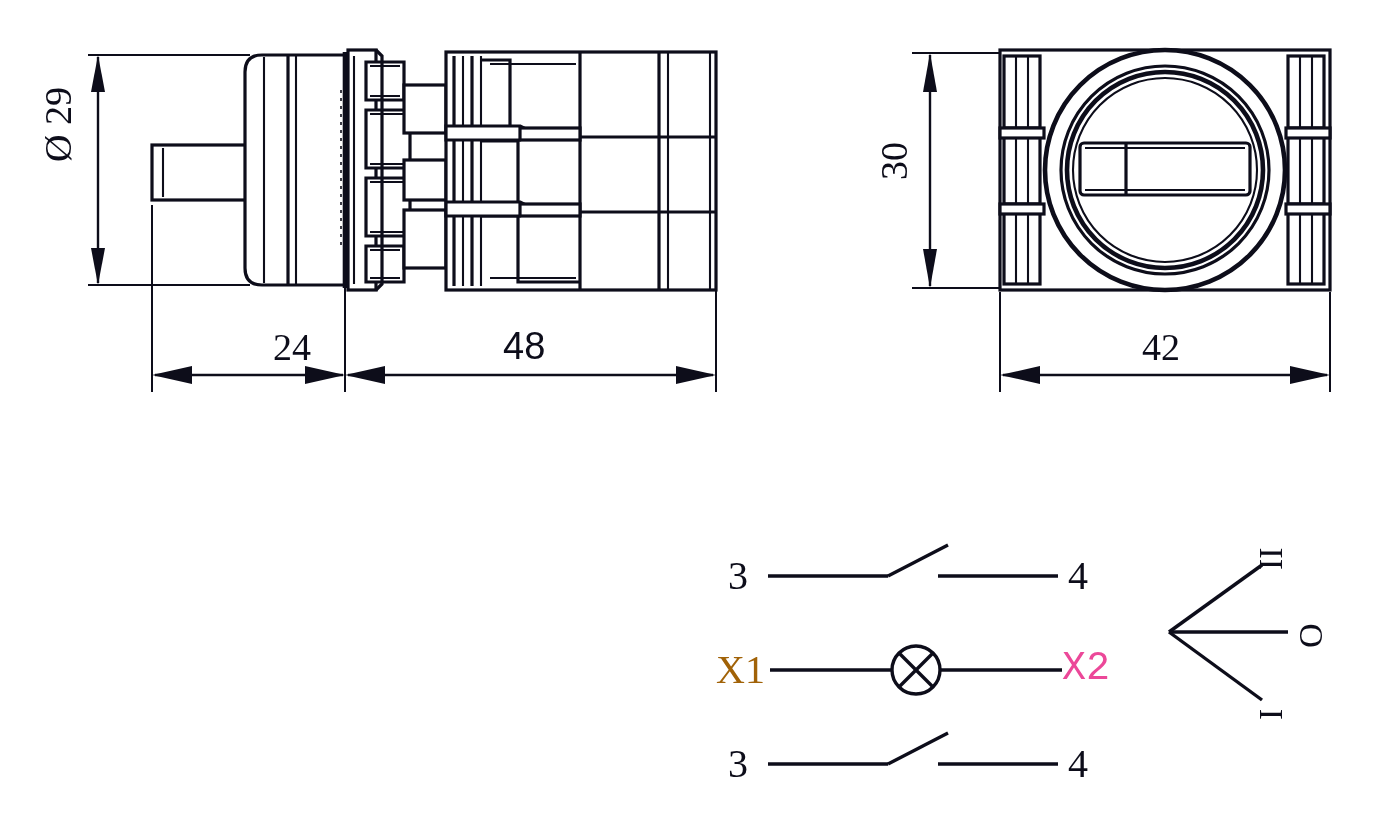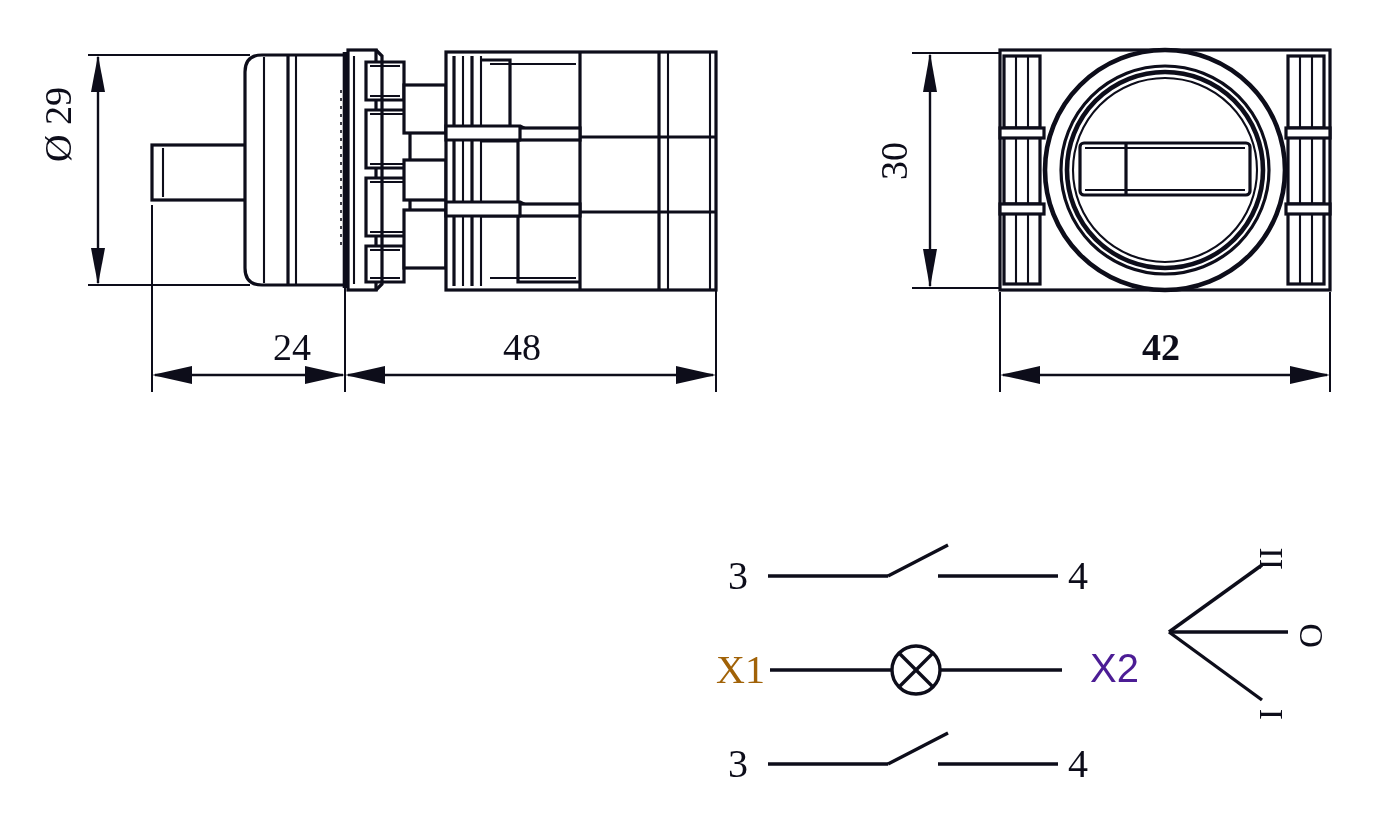--- a/index.html
+++ b/index.html
@@ -224,40 +224,40 @@
 
   <div style="position:absolute; left:36px; top:112px; width:120px; height:120px;">
     <span style="position:absolute; left:0; top:50px; transform:rotate(-90deg); transform-origin:left top;
                  white-space:nowrap; font-size:38px; font-family:'Liberation Serif',serif; color:#0d0d1a;">Ø 29</span>
   </div>
 
   <span style="position:absolute; left:225px; top:325px; font-size:38px;
                font-family:'Liberation Serif',serif; color:#0d0d1a;margin-left:48px;">24</span>
 
   <span style="position:absolute; left:503px; top:325px; font-size:38px;
-               font-family:Liberation Serif, serif; color:#0d0d1a;">48</span>
+               font-family:Liberation Sans, sans-serif; color:#0d0d1a;">48</span>
 
   <div style="position:absolute; left:872px; top:140px; width:100px; height:100px;">
     <span style="position:absolute; left:0; top:40px; transform:rotate(-90deg); transform-origin:left top;
                  white-space:nowrap; font-size:38px; font-family:'Liberation Serif',serif; color:#0d0d1a;">30</span>
   </div>
 
   <span style="position:absolute; left:1142px; top:325px; font-size:38px;
-               font-family:'Liberation Serif',serif; color:#0d0d1a;font-weight:bold;">42</span>
+               font-family:'Liberation Serif',serif; color:#0d0d1a;">42</span>
 
 
   <span style="position:absolute; left:728px; top:552px; font-size:40px;
                font-family:'Liberation Serif',serif; color:#0d0d1a;">3</span>
   <span style="position:absolute; left:1068px; top:552px; font-size:40px;
                font-family:'Liberation Serif',serif; color:#0d0d1a;">4</span>
 
   <span style="position:absolute; left:716px; top:646px; font-size:40px;
                font-family:'Liberation Serif',serif; color:#a16207;">X1</span>
   <span style="position:absolute; left:1062px; top:646px; font-size:40px;
-               font-family:Liberation Sans, sans-serif; color:#4c1d95;margin-left:28px;">X2</span>
+               font-family:Liberation Mono, monospace; color:#ec4899;">X2</span>
 
   <span style="position:absolute; left:728px; top:740px; font-size:40px;
                font-family:'Liberation Serif',serif; color:#0d0d1a;">3</span>
   <span style="position:absolute; left:1068px; top:740px; font-size:40px;
                font-family:'Liberation Serif',serif; color:#0d0d1a;">4</span>
 
   <div style="position:absolute; left:1248px; top:528px; width:60px; height:60px;">
     <span style="position:absolute; left:4px; top:42px; transform:rotate(-90deg); transform-origin:left top;
                  white-space:nowrap; font-size:34px; font-family:'Liberation Serif',serif; color:#0d0d1a;">II</span>
   </div>

